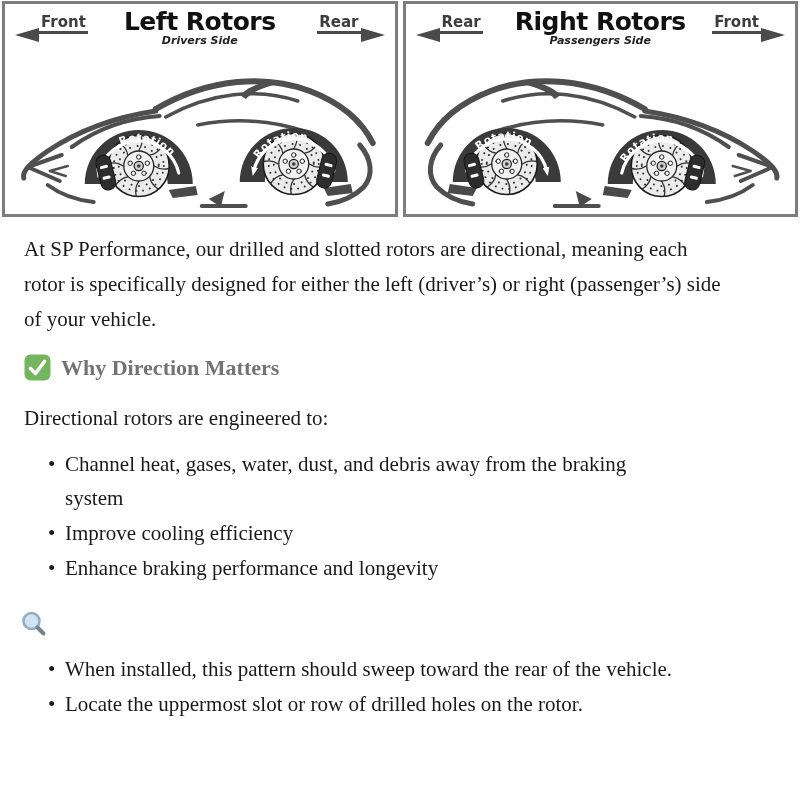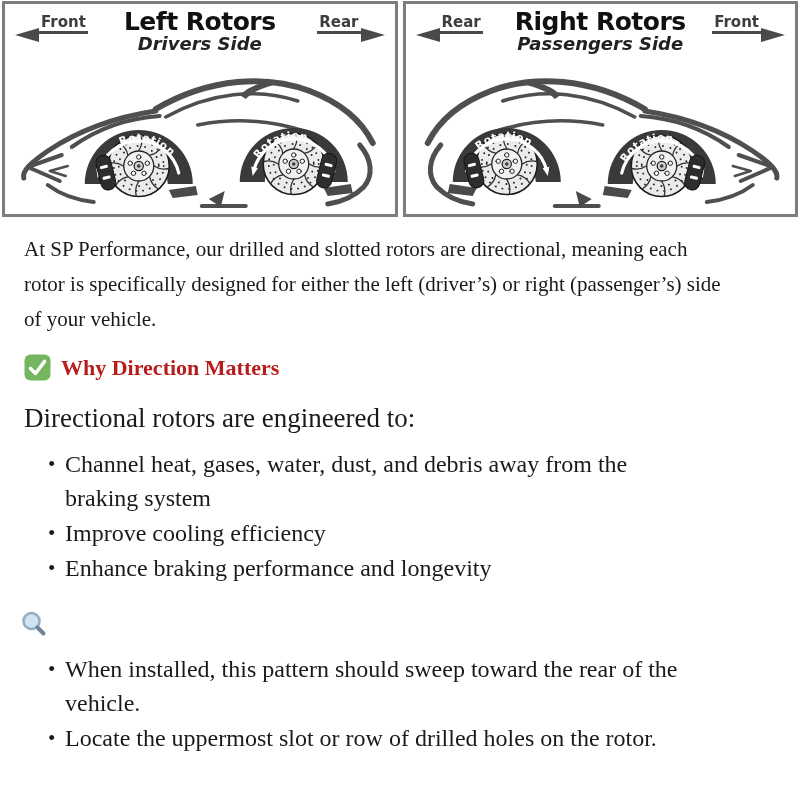--- a/index.html
+++ b/index.html
@@ -13,35 +13,35 @@
   .panel{flex:1;border:3px solid #7d7d7d;position:relative;background:#fff;box-sizing:border-box;}
   .dir{position:absolute;top:9px;font-family:"DejaVu Sans",sans-serif;font-weight:bold;font-size:15px;color:#3d3d3d;}
   .dir-left{left:34px;}
   .dir-right{right:34px;}
   .dir .dir-label{border-bottom:3px solid #4a4a4a;padding:0 2px 0 2px;display:inline-block;line-height:17px;}
   .tri{position:absolute;width:0;height:0;border-top:7px solid transparent;border-bottom:7px solid transparent;bottom:-8px;}
   .tri-left{left:-24px;border-right:24px solid #4a4a4a;}
   .tri-right{right:-24px;border-left:24px solid #4a4a4a;}
   .panel-title-wrap{text-align:center;margin-top:5px;font-family:"DejaVu Sans",sans-serif;line-height:1.04;}
   .panel-title{font-size:25px;font-weight:bold;color:#111;letter-spacing:-0.5px;}
-  .panel-subtitle{font-size:18px;font-weight:bold;font-style:italic;color:#222;}
+  .panel-subtitle{font-size:11px;font-weight:bold;font-style:italic;color:#222;}
   .car-svg{position:absolute;left:0;bottom:1px;width:100%;height:150px;}
   .rot-text{fill:#fff;font-family:"DejaVu Sans",sans-serif;font-size:10.5px;font-weight:bold;letter-spacing:.6px;}
 
   
   .article{padding:13px 24px 0 24px;}
   .intro{margin:0;font-size:21px;line-height:35px;max-width:706px;}
-  h2{display:flex;align-items:center;font-size:22px;margin:17px 0 0 0;color:#b91c1c;}
+  h2{display:flex;align-items:center;font-size:22px;margin:17px 0 0 0;color:#737373;}
   h2 .h-text{margin-left:10px;}
   .h-how{font-weight:normal;margin:25px 0 0 -4px;}
   .h-how .h-text{margin-left:8px;}
   .icon-box{display:inline-flex;flex:none;}
-  .lead{margin:22px 0 0 0;font-size:27px;line-height:30px;}
+  .lead{margin:22px 0 0 0;font-size:21px;line-height:30px;}
   ul.bullets{margin:14px 0 0 24px;padding:0;list-style:none;}
-  ul.bullets li{position:relative;padding-left:17px;font-size:24px;line-height:34px;}
+  ul.bullets li{position:relative;padding-left:17px;font-size:21px;line-height:34px;}
   ul.bullets li + li{margin-top:1px;}
   ul.bullets li::before{content:"\2022";position:absolute;left:0;top:0;font-size:21px;}
   .bullets-why li{max-width:610px;}
   .bullets-how{margin-left:8px;}
   .bullets-how li{max-width:662px;}
 </style>
 </head>
 <body>
 
 <svg width="0" height="0" style="position:absolute" aria-hidden="true">

